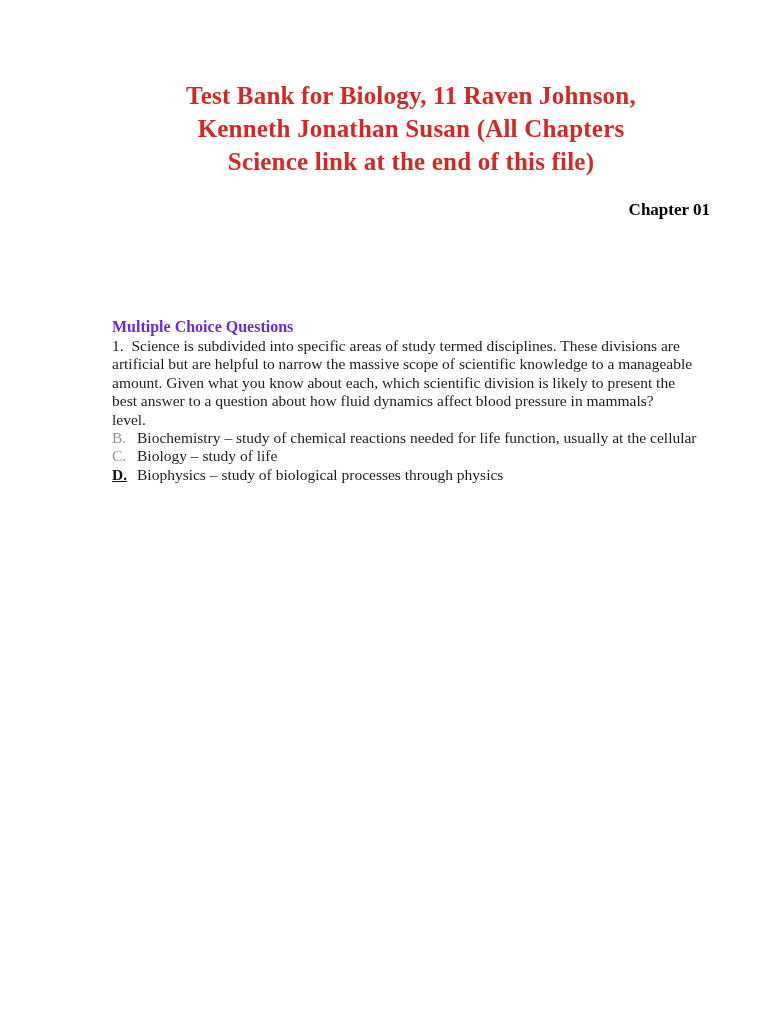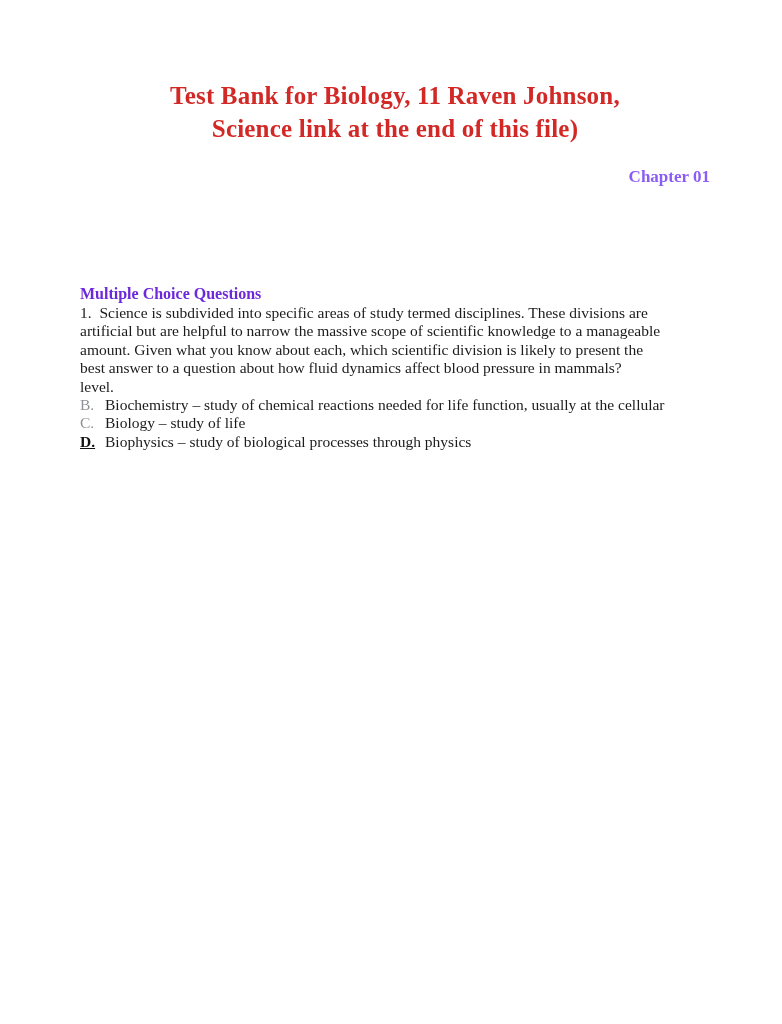--- a/index.html
+++ b/index.html
@@ -11,38 +11,38 @@
     position: relative;
     width: 782px;
     height: 1024px;
     background: #ffffff;
     font-family: "Liberation Serif", serif;
     color: #1b1b1b;
     overflow: hidden;
     box-sizing: border-box;
   }
   .content {
-    padding: 0 72px 0 80px;
+    padding: 0 72px 0 112px;
   }
   .doc-title {
     margin-top: 79px;
     font-size: 25px;
     font-weight: bold;
     line-height: 33px;
     text-align: center;
     color: #d22927;
     letter-spacing: 0.2px;
   }
   .chapter-block {
     margin-top: 20px;
     text-align: right;
     font-weight: bold;
     font-size: 17px;
     line-height: 23px;
-    color: #8b5cf6;
+    color: #000000;
   }
   .section-heading {
     margin-top: 96px;
     font-weight: bold;
     font-size: 16px;
     line-height: 20px;
     color: #6d28d9;
   }
   .question-block {
     font-size: 15.5px;
@@ -66,20 +66,21 @@
   }
 </style>
 </head>
 <body>
 
 <div class="page">
   <div class="content">
 
     <div class="doc-title">
       <div>Test Bank for Biology, 11 Raven Johnson,</div>
+      <div>Kenneth Jonathan Susan (All Chapters</div>
       <div>Science link at the end of this file)</div>
     </div>
 
     <div class="chapter-block">
       <div>Chapter 01</div>
     </div>
 
     <div class="section-heading">Multiple Choice Questions</div>
 
     <div class="question-block">

